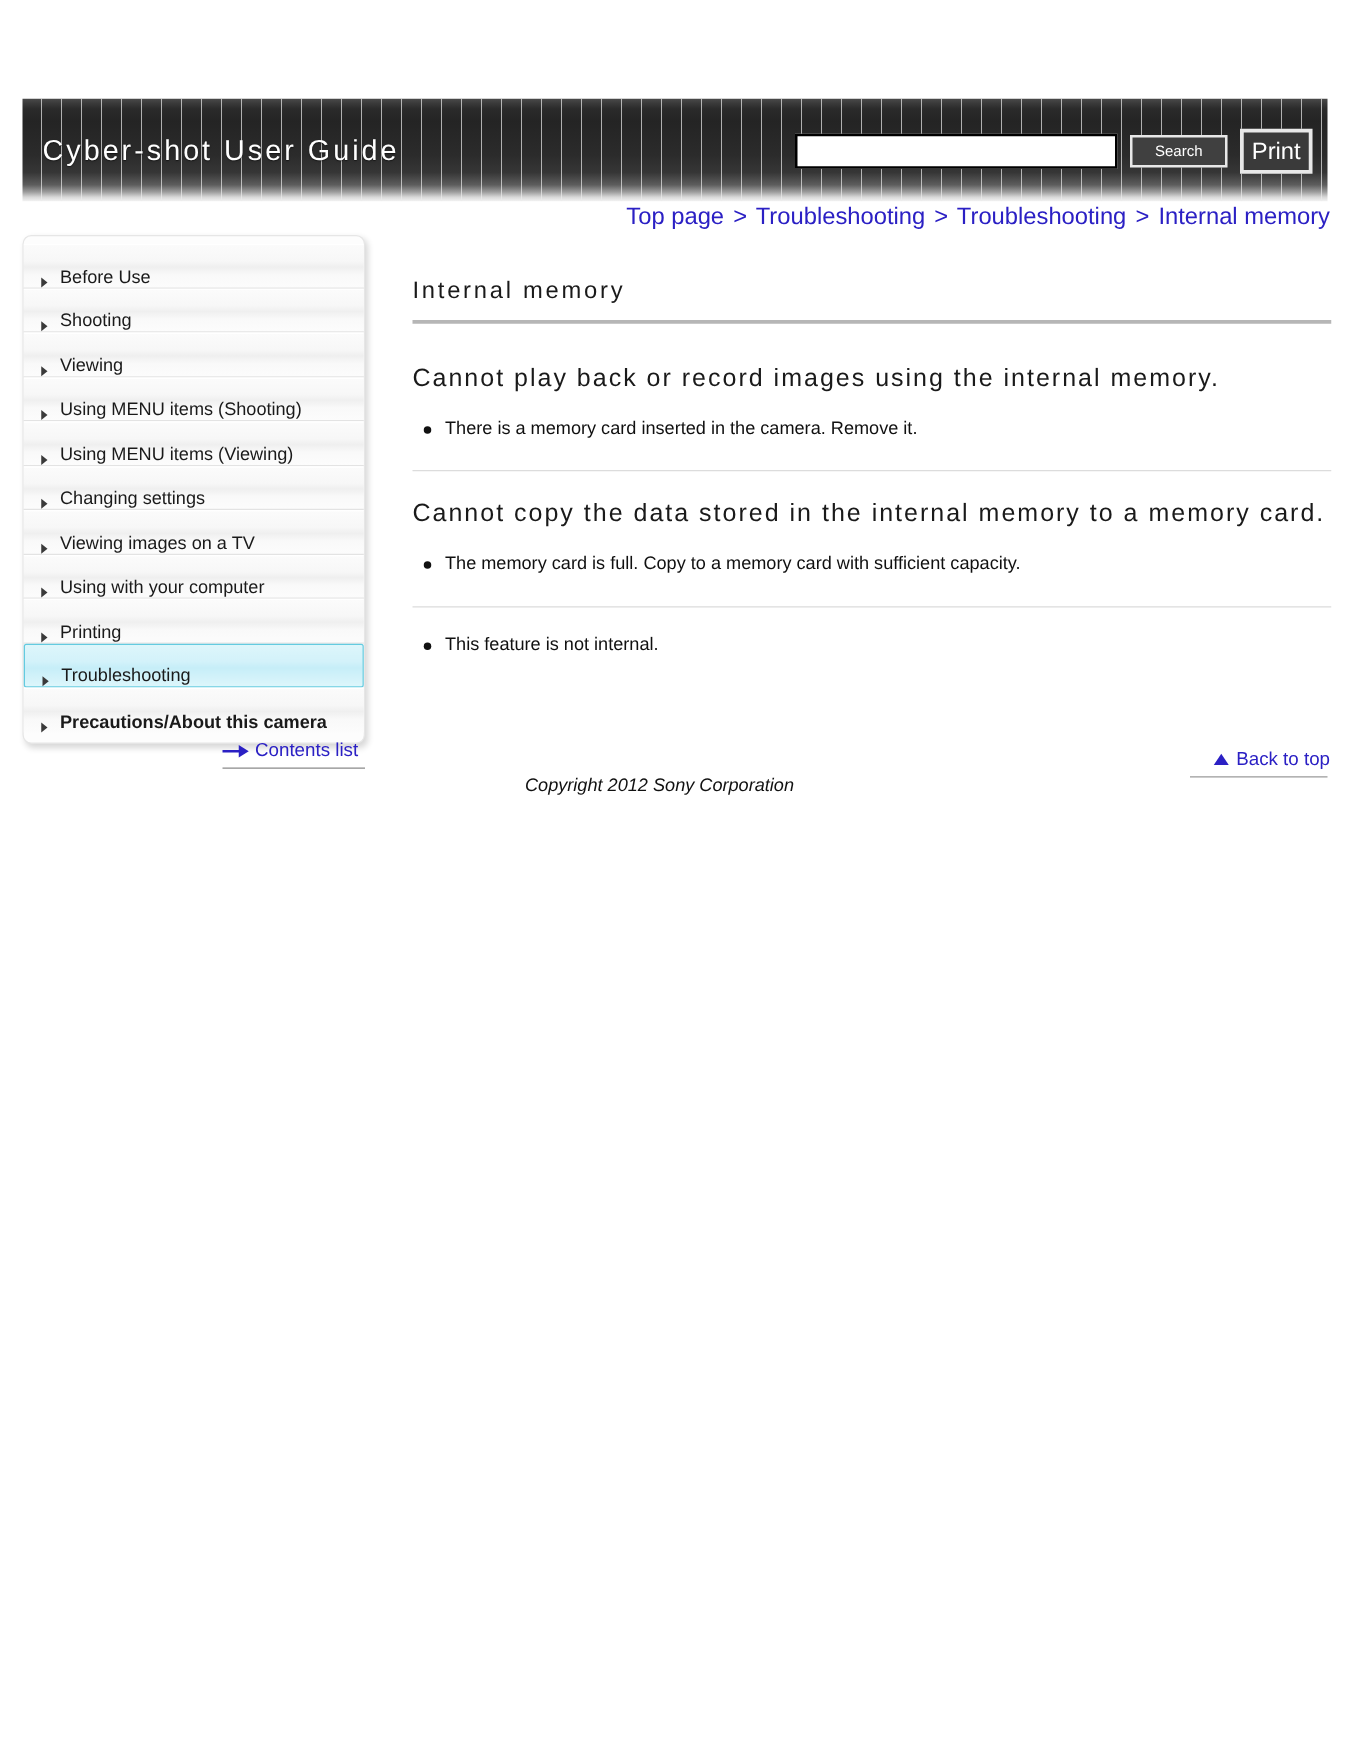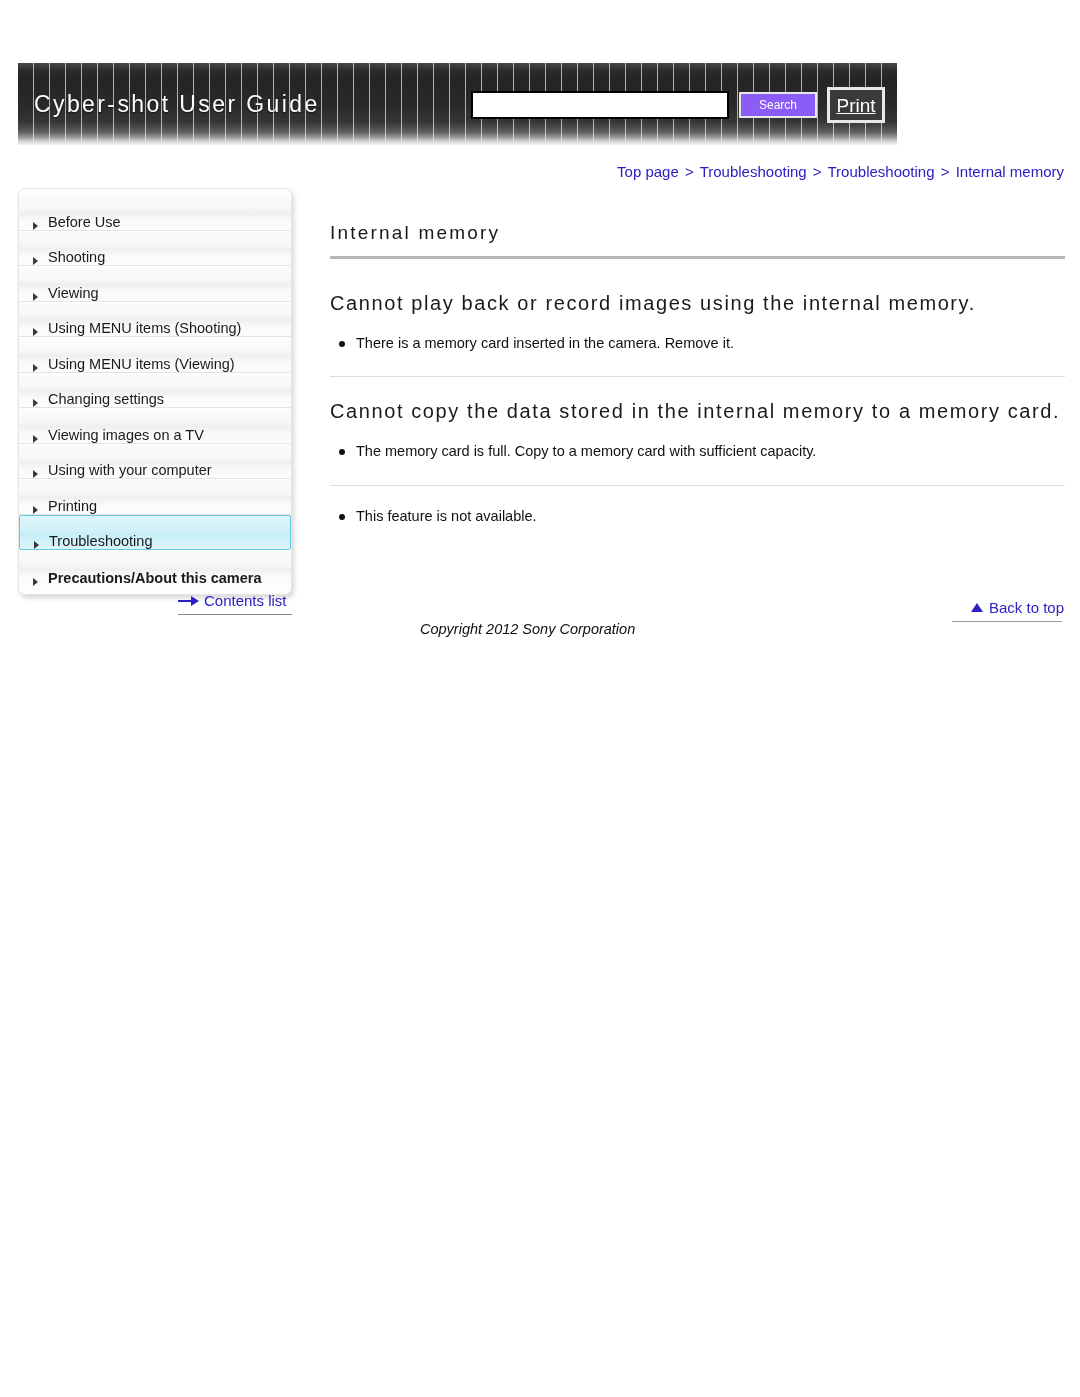--- a/index.html
+++ b/index.html
@@ -14,22 +14,22 @@
     font-family: "Liberation Sans", sans-serif;
     color: #000000;
     position: relative;
     overflow: hidden;
   }
 
   
   .header-wrap {
     position: absolute;
     left: 18px;
-    top: 63px;
-    width: 879px;
+    top: 79px;
+    width: 1044px;
     height: 82px;
   }
   .header-bar {
     position: absolute;
     inset: 0;
     background:
       linear-gradient(to bottom,
         #4a4a4a 0%,
         #3b3b3b 4%,
         #2a2a2a 10%,
@@ -78,49 +78,48 @@
     border: 2px solid #000000;
     font-family: "Liberation Sans", sans-serif;
     font-size: 13px;
     padding: 0 4px;
     outline: none;
     color: #000;
   }
   .search-btn {
     width: 78px;
     height: 26px;
-    background: #8b5cf6;
+    background: #404040;
     border: 2px solid #e8e8e8;
     color: #ffffff;
     font-family: "Liberation Sans", sans-serif;
     font-size: 12px;
     line-height: 1;
     cursor: pointer;
     padding: 0;
   }
   .print-btn {
     width: 58px;
     height: 36px;
     background: #3a3a3a;
     border: 3px solid #e8e8e8;
     color: #ffffff;
     font-family: "Liberation Sans", sans-serif;
     font-size: 19px;
     line-height: 1;
     cursor: pointer;
     padding: 0;
-    text-decoration: underline;
   }
 
   
   .breadcrumb {
     position: absolute;
     right: 16px;
     top: 163px;
-    font-size: 15px;
+    font-size: 19px;
     color: #2b20c4;
     white-space: nowrap;
     text-align: right;
   }
   .breadcrumb a {
     color: #2b20c4;
     text-decoration: none;
   }
   .breadcrumb .sep { color: #2b20c4; padding: 0 2px; }
 
@@ -400,21 +399,21 @@
     <h2 class="section-heading">Cannot copy the data stored in the internal memory to a memory card.</h2>
     <ul class="bullets">
       <li>The memory card is full. Copy to a memory card with sufficient capacity.</li>
     </ul>
   </section>
 
   <div class="section-rule"></div>
 
   <section>
     <ul class="bullets">
-      <li>This feature is not available.</li>
+      <li>This feature is not internal.</li>
     </ul>
   </section>
 </main>
 
 <div class="contents-list">
   <span class="arrow-right"></span>
   <span>Contents list</span>
 </div>
 <div class="contents-underline"></div>
 

